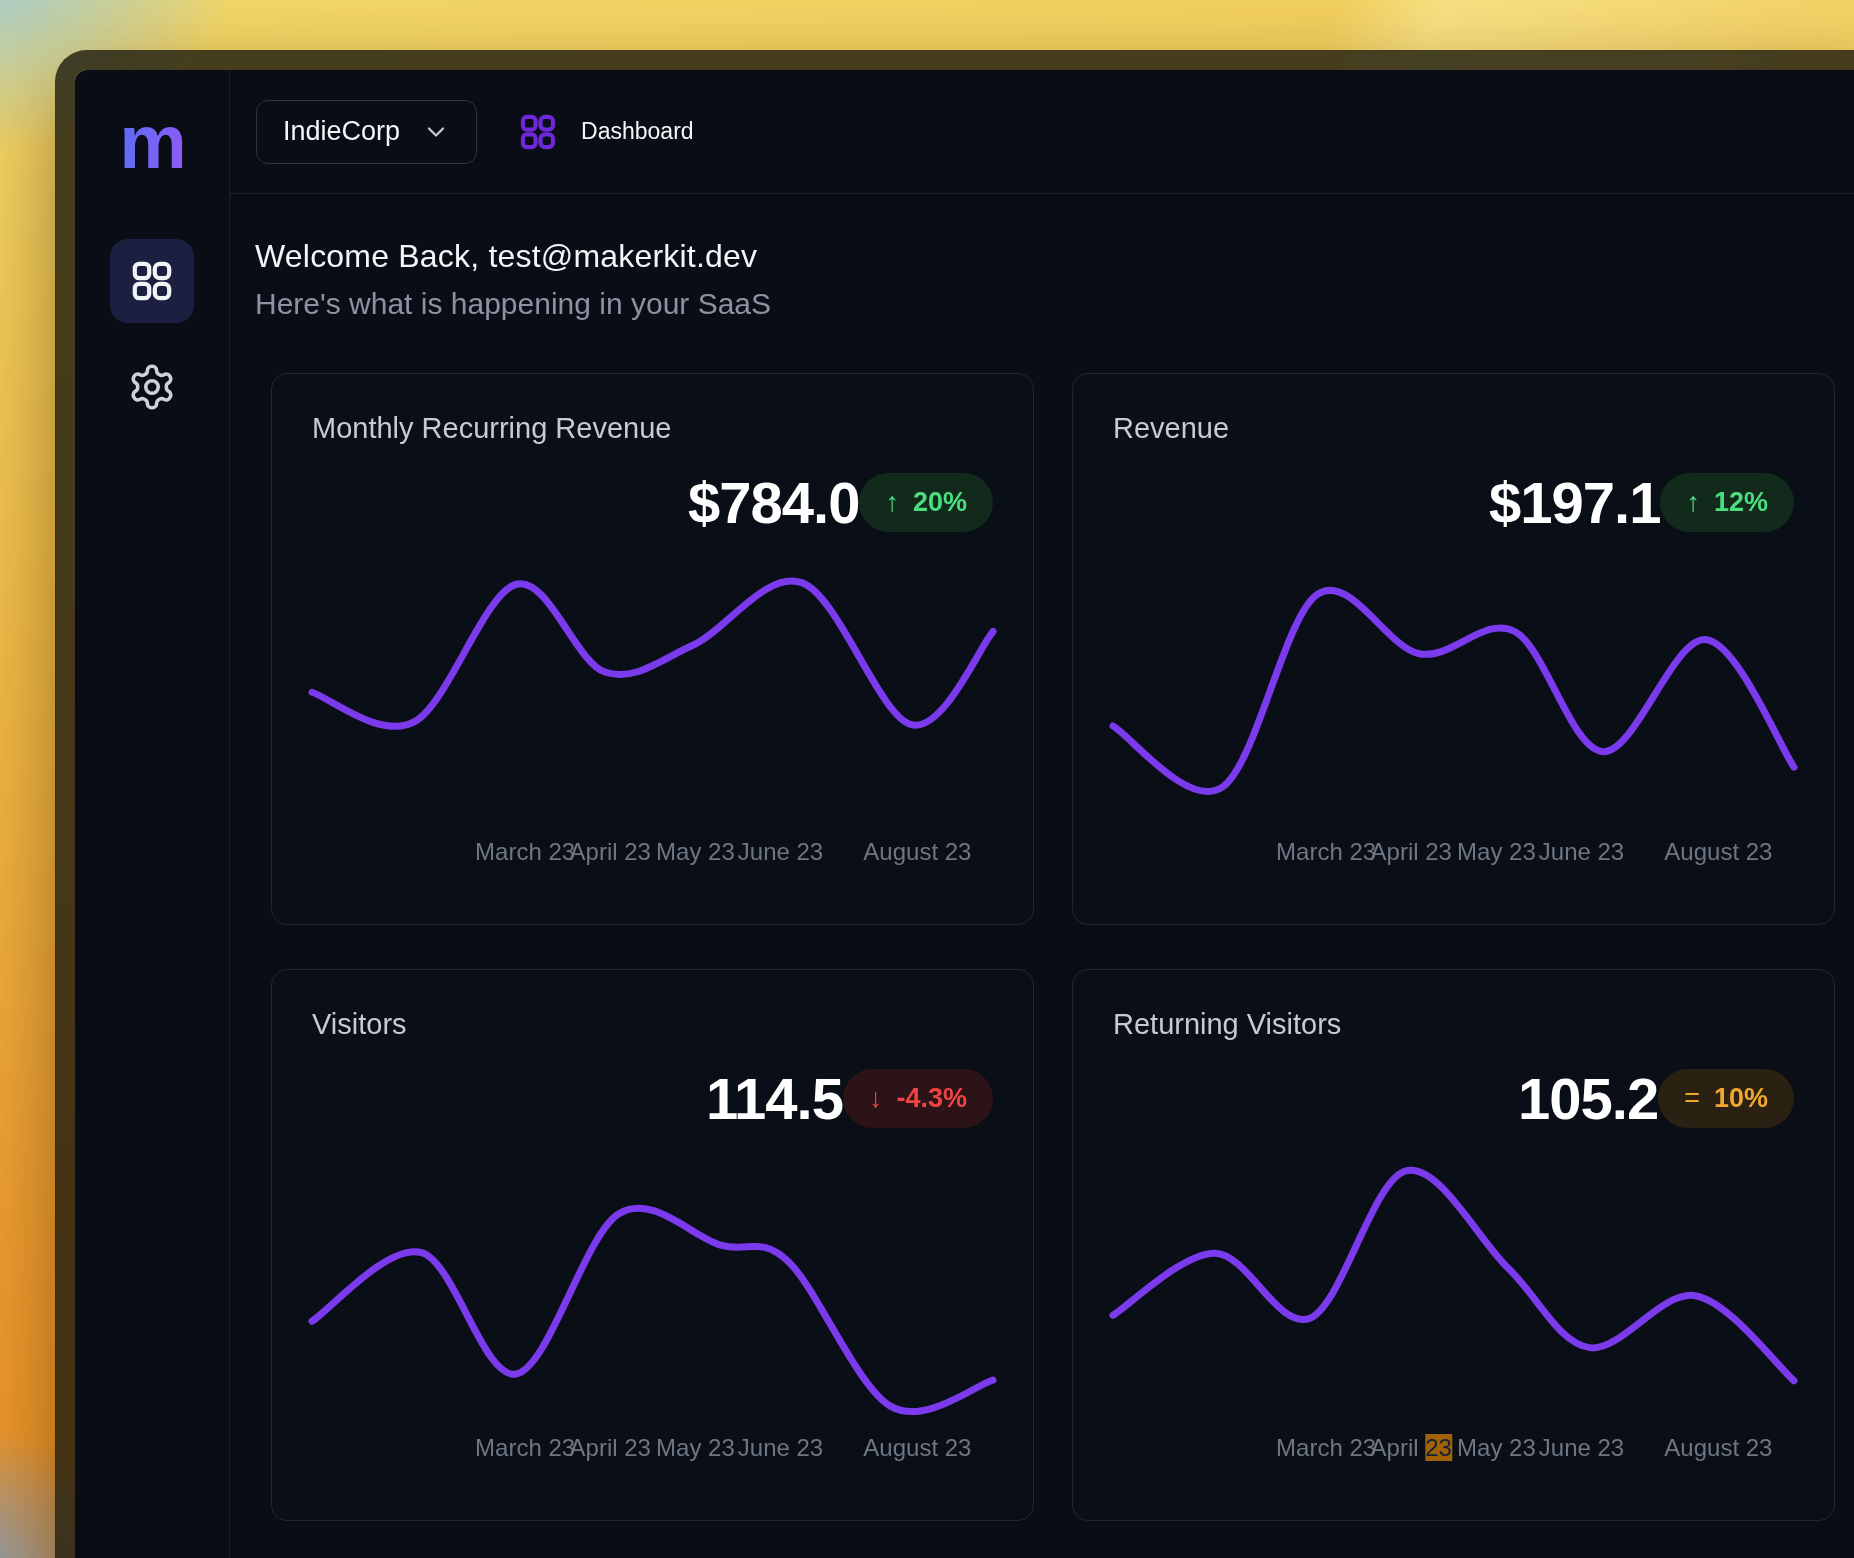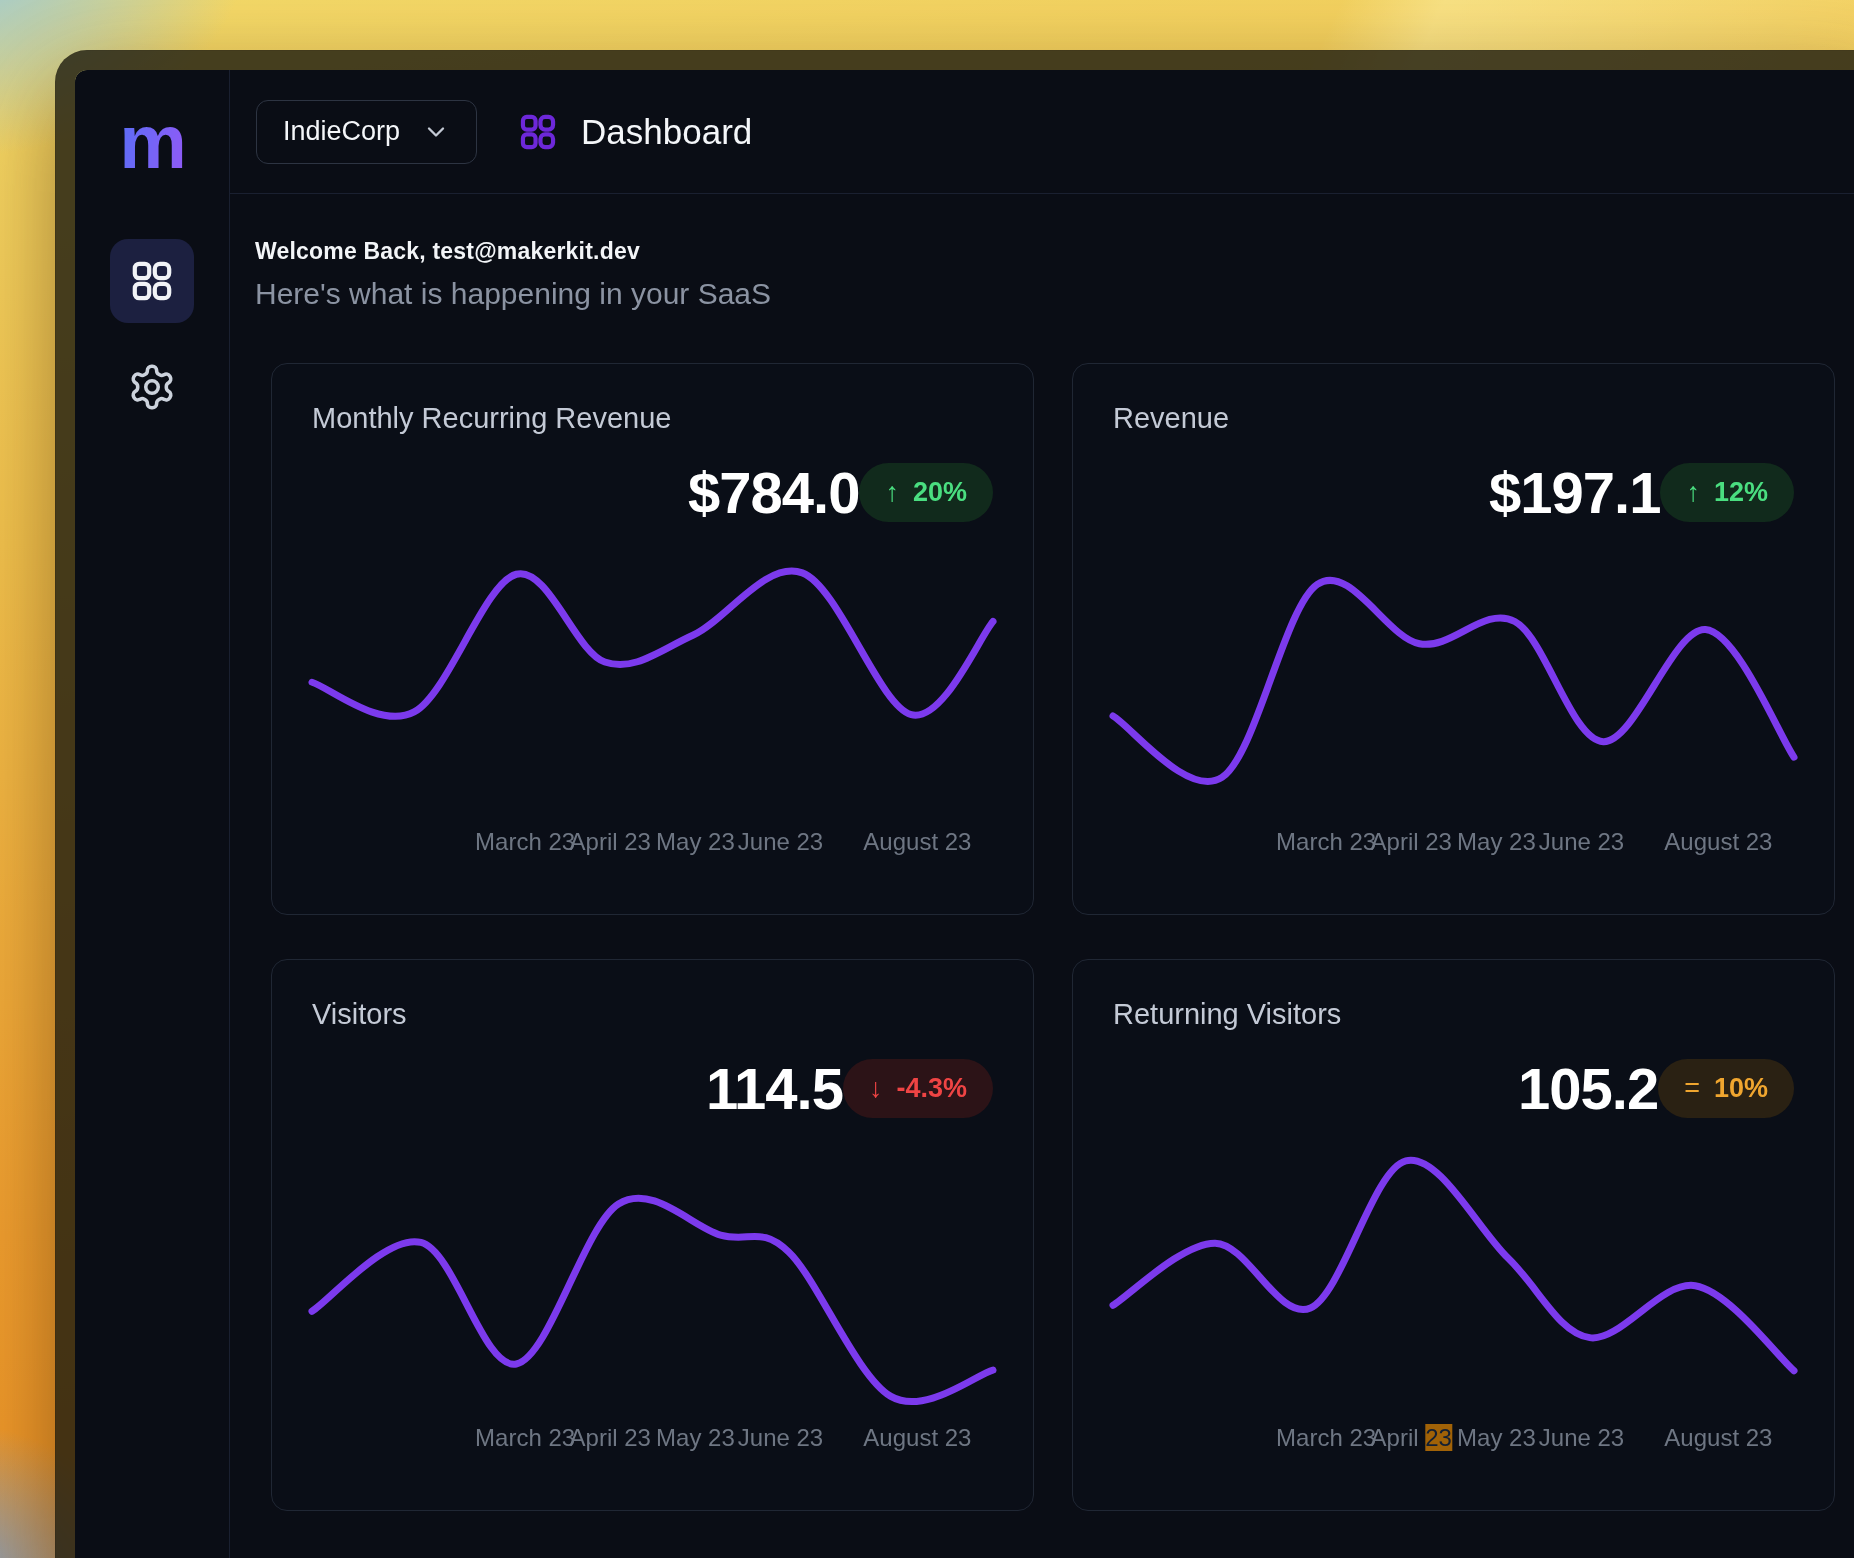--- a/index.html
+++ b/index.html
@@ -63,25 +63,25 @@
   }
   .team-btn{
     display:flex; align-items:center; gap:22px;
     height:64px; padding:0 26px;
     background:transparent;
     border:1px solid #2d3442; border-radius:12px;
     color:#f4f6f9; font-size:27px; font-weight:500;
     font-family:inherit; cursor:pointer;
   }
   .page-title-group{ display:flex; align-items:center; margin-left:40px; gap:22px; }
-  .page-title{ color:#f4f6f9; font-size:35px; font-weight:500; }
+  .page-title{ color:#f4f6f9; font-size:23px; font-weight:500; }
 
   
   .content{ padding:44px 33px 0 25px; flex:1; }
-  .welcome-title{ color:#f3f5f8; font-size:23px; font-weight:700; letter-spacing:0.2px; }
+  .welcome-title{ color:#f3f5f8; font-size:32px; font-weight:400; letter-spacing:0.2px; }
   .welcome-subtitle{ margin-top:12px; color:#8b93a2; font-size:30px; font-weight:400; }
 
   .cards-grid{
     margin-top:52px;
     display:grid; grid-template-columns:1fr 1fr;
     column-gap:38px; row-gap:44px;padding-left:16px;
   }
   .metric-card{
     height:552px;
     background:#0a0e17;

